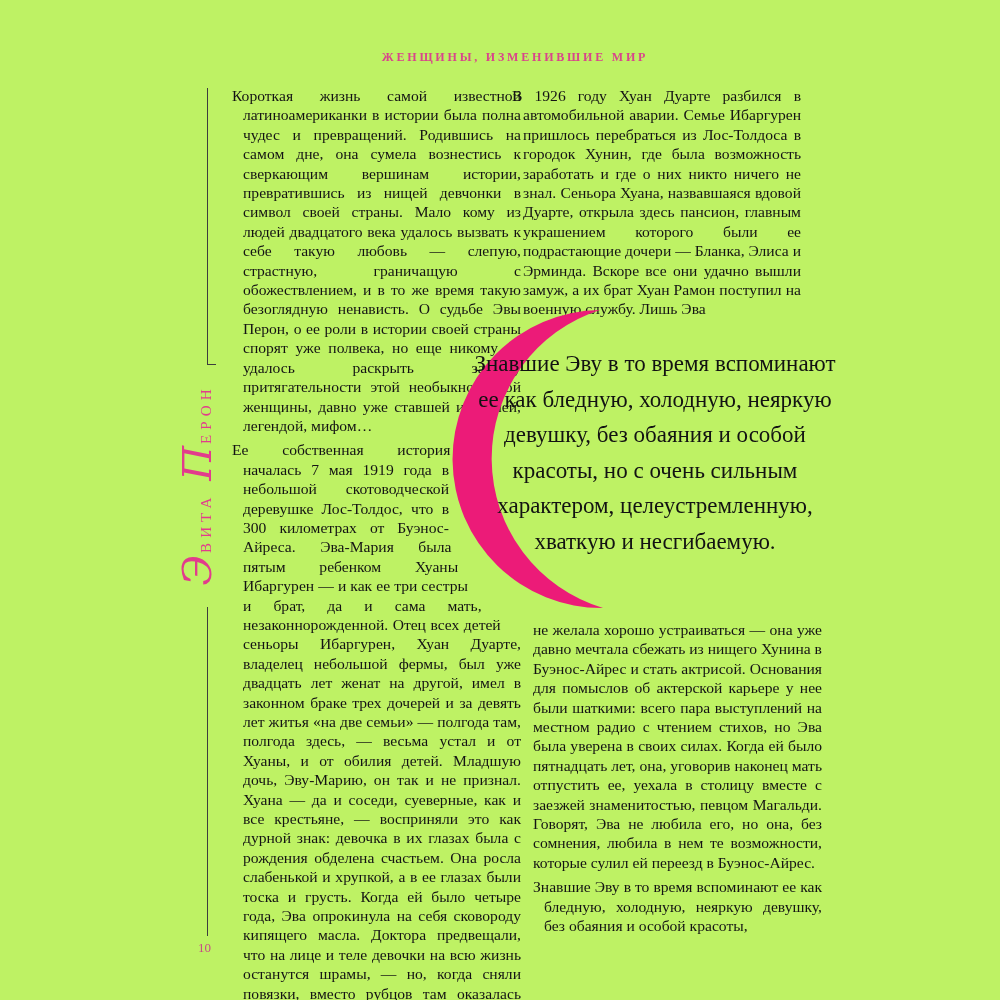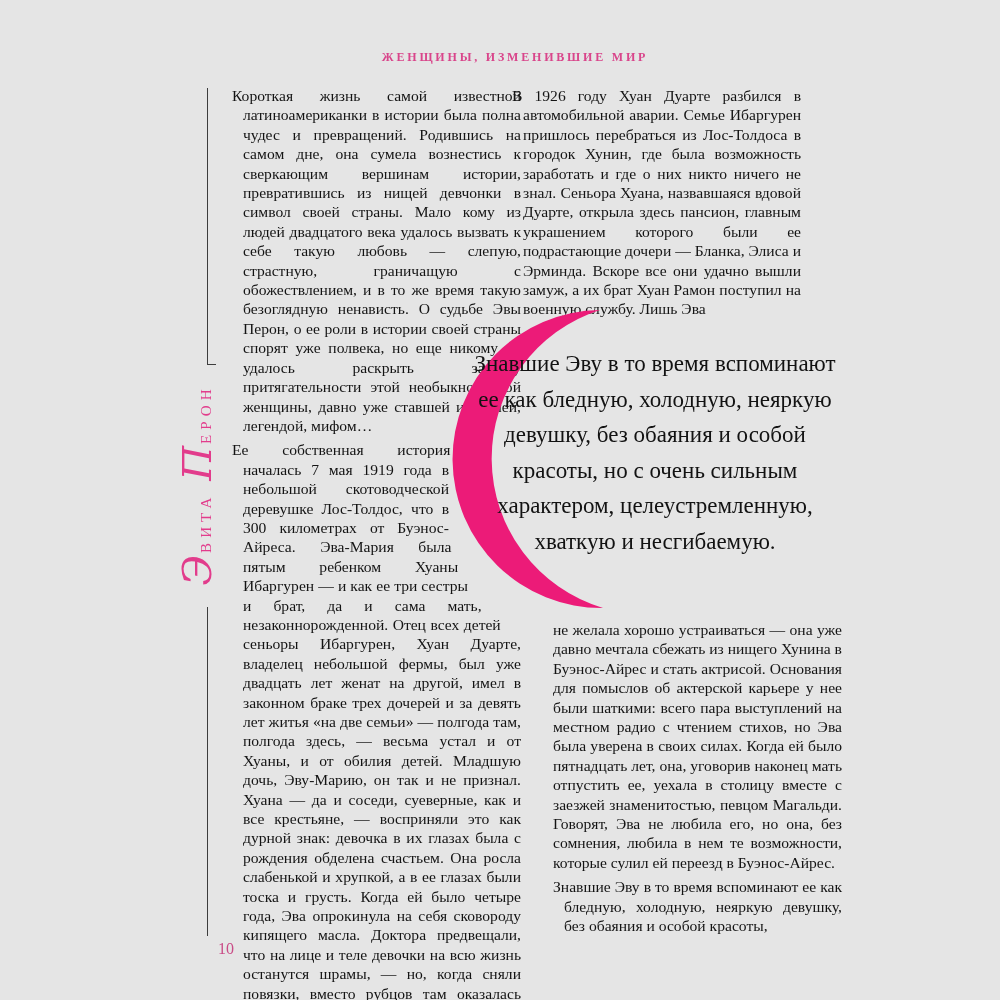--- a/index.html
+++ b/index.html
@@ -5,21 +5,21 @@
   :root{
     --accent-pink:#ec1b78;
     --heading-pink:#d9458b;
     --script-pink:#e23c8c;
     --pagenum-pink:#c94b86;
     --text-color:#141414;
     --rule-gray:#3d3d3d;
   }
   html,body{margin:0;padding:0;background:#ffffff;}
   .page{
-    position:relative;width:1000px;height:1000px;background:#e5e5e5;overflow:hidden;
+    position:relative;width:1000px;height:1000px;background:#bef264;overflow:hidden;
     font-family:"Liberation Serif", serif;color:var(--text-color);text-decoration:underline;
   }
   .running-head{
     position:absolute;left:200px;top:50px;width:630px;text-align:center;
     font-size:12px;font-weight:bold;letter-spacing:2.8px;color:var(--heading-pink);
   }
   .rule{position:absolute;left:207px;width:1px;background:var(--rule-gray);}
   .rule-top{top:88px;height:277px;}
   .rule-bottom{top:607px;height:329px;}
   .rule-tick{position:absolute;left:207px;top:364px;width:9px;height:1px;background:var(--rule-gray);}
@@ -33,39 +33,39 @@
     font-family:"DejaVu Serif", serif;font-style:italic;font-size:40px;line-height:1;
     margin-right:2px;
   }
   .sidebar-name .caps{
     font-size:15px;letter-spacing:5px;font-weight:normal;
   }
   .sidebar-name .name-gap{display:inline-block;width:12px;}
   .col{position:absolute;width:289px;}
   .col1{left:232px;top:86px;}
   .col2-top{left:512px;top:86px;}
-  .col2-bottom{left:533px;top:620px;margin-left:20px;}
+  .col2-bottom{left:533px;top:620px;}
   .para{
     margin:5px 0 5px 0;font-size:15.6px;line-height:19.4px;text-align:justify;
   }
   .para.hang{padding-left:11px;text-indent:-11px;}
   .para:first-child{margin-top:0;}
   .crescent-push{
     float:right;width:72px;height:185px;
     shape-outside:circle(149px at 153px 56px);
     shape-margin:7px;
   }
   .crescent{position:absolute;left:440px;top:300px;width:180px;height:320px;}
   .crescent path{fill:var(--accent-pink);}
   .pull-quote{
     position:absolute;left:468px;top:346px;width:374px;
     font-size:23px;line-height:35.5px;text-align:center;color:#121212;
   }
   .folio{
-    position:absolute;left:198px;top:940px;font-size:16px;color:var(--pagenum-pink);margin-left:20px;
+    position:absolute;left:198px;top:940px;font-size:13px;color:var(--pagenum-pink);
   }
 </style>
 </head>
 <body>
 
 <div class="page">
 
   <div class="running-head">ЖЕНЩИНЫ, ИЗМЕНИВШИЕ МИР</div>
 
   <div class="rule rule-top"></div>

